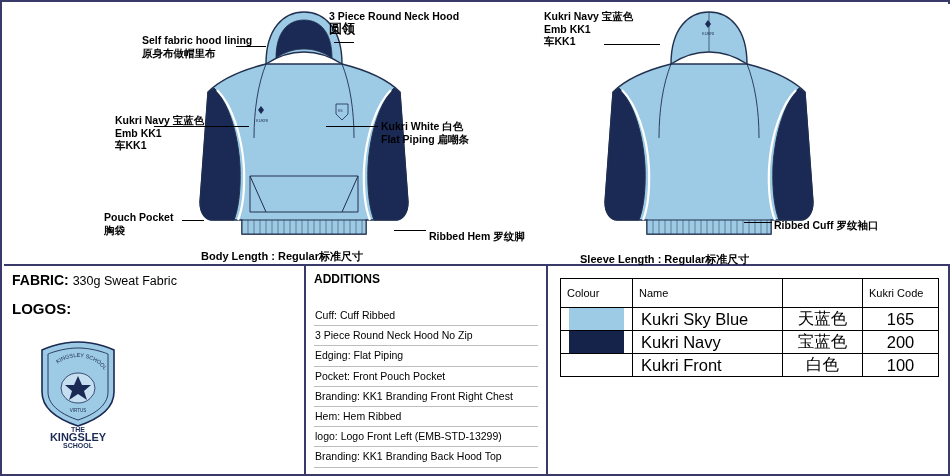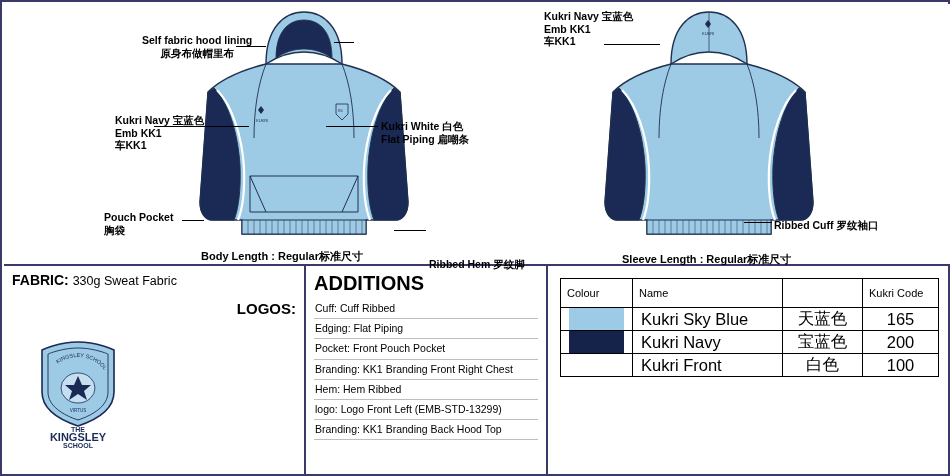--- a/index.html
+++ b/index.html
@@ -79,40 +79,39 @@
     font-weight: bold;
   }
   .fabric-line .val {
     font-weight: normal;
     font-size: 12.5px;
   }
   .logos-title {
     font-size: 15px;
     font-weight: bold;
     margin-top: 12px;
-    text-align: right;
   }
   .emb-code {
     position: absolute;
     left: 8px;
     bottom: 6px;
     font-size: 10.5px;
     line-height: 13px;
   }
   #crest-wrap {
     position: absolute;
     left: 14px;
     top: 74px;
     width: 120px;
     height: 108px;
   }
   .additions-title {
-    font-size: 20px;
+    font-size: 12px;
     font-weight: bold;
-    margin-bottom: 4px;
+    margin-bottom: 20px;
   }
   .addition-item {
     font-size: 10.5px;
     line-height: 19.2px;
     border-bottom: 1px solid #bdbdbd;
     padding-left: 1px;
     white-space: nowrap;
   }
   
   table.colour-table {
@@ -264,61 +263,65 @@
     <div class="leader" style="left:232px;top:42px;width:30px;"></div>
     <div class="leader" style="left:330px;top:38px;width:20px;"></div>
     <div class="leader" style="left:150px;top:122px;width:95px;"></div>
     <div class="leader" style="left:322px;top:122px;width:52px;"></div>
     <div class="leader" style="left:178px;top:216px;width:22px;"></div>
     <div class="leader" style="left:390px;top:226px;width:32px;"></div>
 
     <div class="leader" style="left:600px;top:40px;width:56px;"></div>
     <div class="leader" style="left:740px;top:218px;width:28px;"></div>
 
-    <div class="callout" style="left:138px;top:30px;text-align:center;">
+    <div class="callout" style="left:138px;top:30px;text-align:left;">
       <div>Self fabric hood lining</div>
       <div>原身布做帽里布</div>
     </div>
 
+    <div class="callout" style="left:325px;top:6px;">
+      <div>3 Piece Round Neck Hood</div>
+      <div style="font-size:13px;">圆领</div>
+    </div>
 
     <div class="callout" style="left:111px;top:110px;">
       <div>Kukri Navy 宝蓝色</div>
       <div>Emb KK1</div>
       <div>车KK1</div>
     </div>
 
     <div class="callout" style="left:377px;top:116px;">
       <div>Kukri White 白色</div>
       <div>Flat Piping 扁嘲条</div>
     </div>
 
     <div class="callout" style="left:100px;top:207px;">
       <div>Pouch Pocket</div>
       <div>胸袋</div>
     </div>
 
-    <div class="callout" style="left:425px;top:226px;margin-top:28px;">
+    <div class="callout" style="left:425px;top:226px;">
       <div>Ribbed Hem 罗纹脚</div>
     </div>
 
     <div class="callout" style="left:197px;top:246px;font-size:11px;">
       <div>Body Length : Regular标准尺寸</div>
     </div>
 
     <div class="callout" style="left:540px;top:6px;">
       <div>Kukri Navy 宝蓝色</div>
       <div>Emb KK1</div>
       <div>车KK1</div>
     </div>
 
     <div class="callout" style="left:770px;top:215px;">
       <div>Ribbed Cuff 罗纹袖口</div>
     </div>
 
-    <div class="callout" style="left:576px;top:249px;font-size:11px;margin-left:42px;">
+    <div class="callout" style="left:576px;top:249px;font-size:11px;">
       <div>Sleeve Length : Regular标准尺寸</div>
     </div>
   </div>
 
   <div id="panel-fabric">
     <div class="fabric-line">
       <span>FABRIC:</span>
       <span class="val">330g Sweat Fabric</span>
     </div>
     <div class="logos-title">LOGOS:</div>
@@ -346,20 +349,21 @@
 
     <div class="emb-code">
       <div>EMB-STD-13299</div>
       <div>(80mm Wide)</div>
     </div>
   </div>
 
   <div id="panel-additions">
     <div class="additions-title">ADDITIONS</div>
     <div class="addition-item">Cuff: Cuff Ribbed</div>
+    <div class="addition-item">3 Piece Round Neck Hood No Zip</div>
     <div class="addition-item">Edging: Flat Piping</div>
     <div class="addition-item">Pocket: Front Pouch Pocket</div>
     <div class="addition-item">Branding: KK1 Branding Front Right Chest</div>
     <div class="addition-item">Hem: Hem Ribbed</div>
     <div class="addition-item">logo: Logo Front Left (EMB-STD-13299)</div>
     <div class="addition-item">Branding: KK1 Branding Back Hood Top</div>
   </div>
 
   <div id="panel-colours">
     <table class="colour-table">

